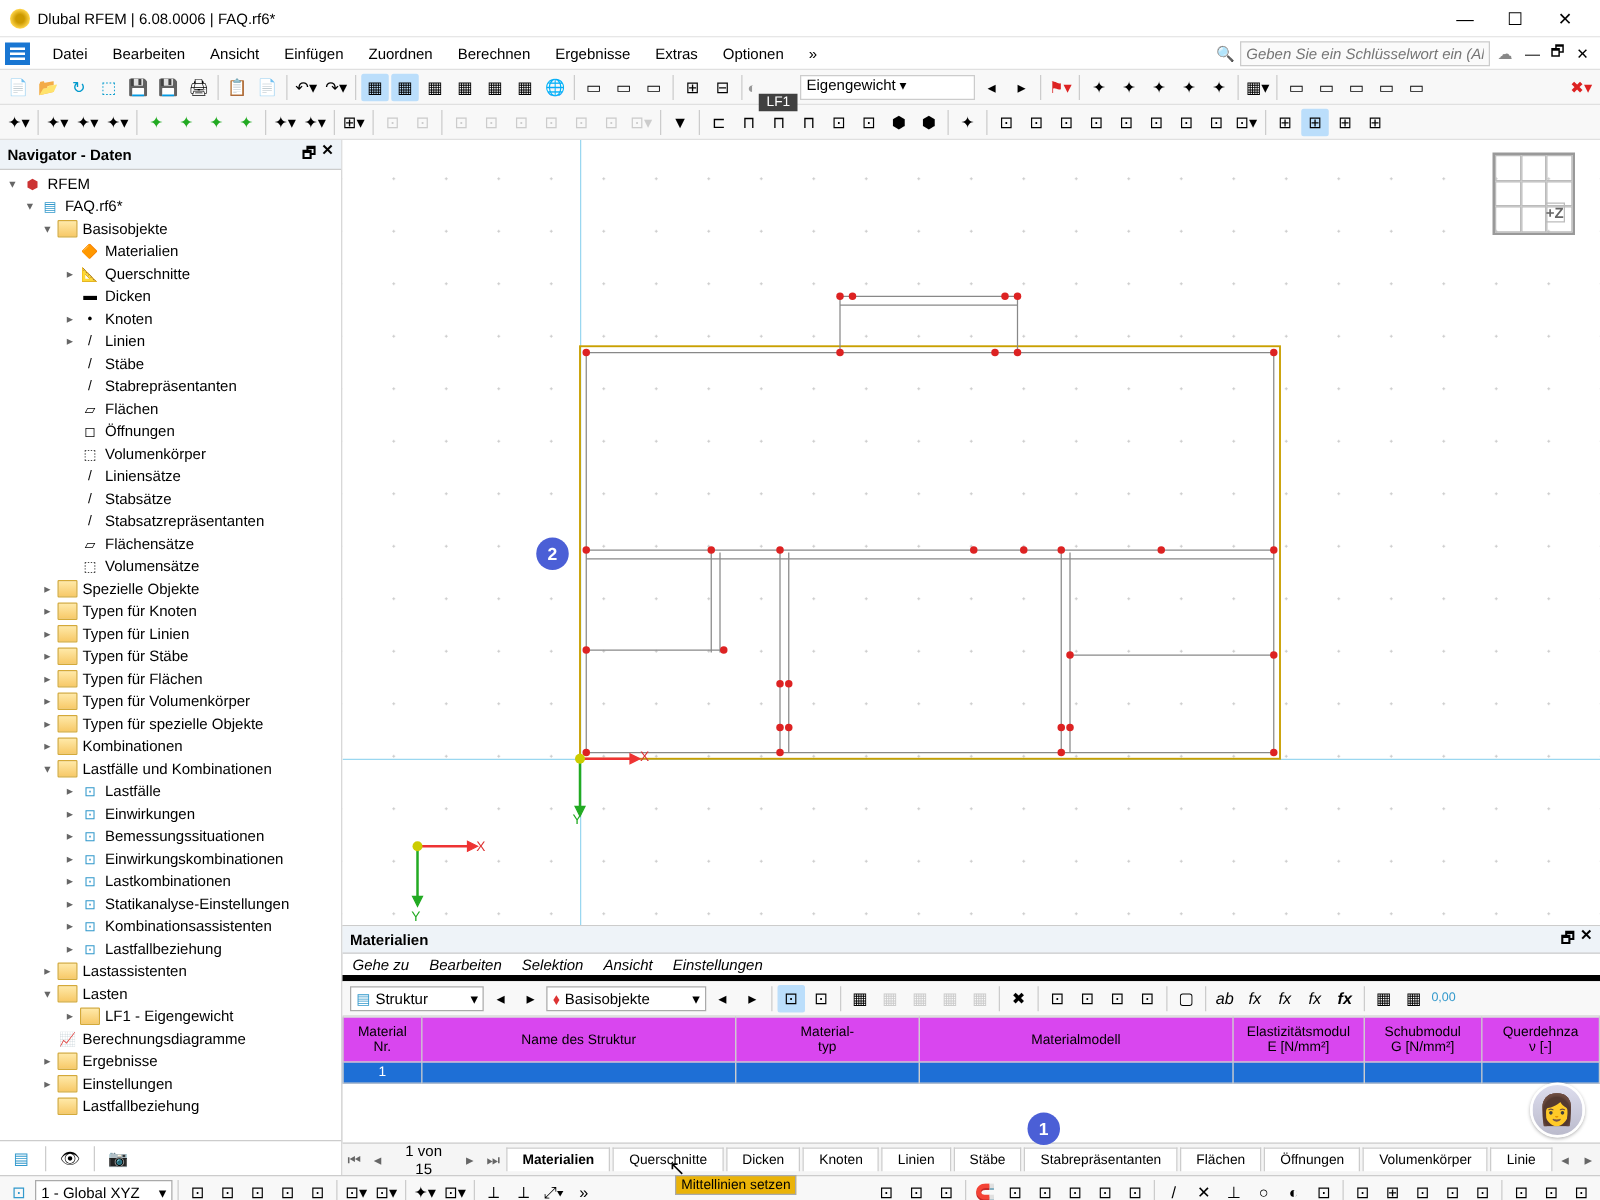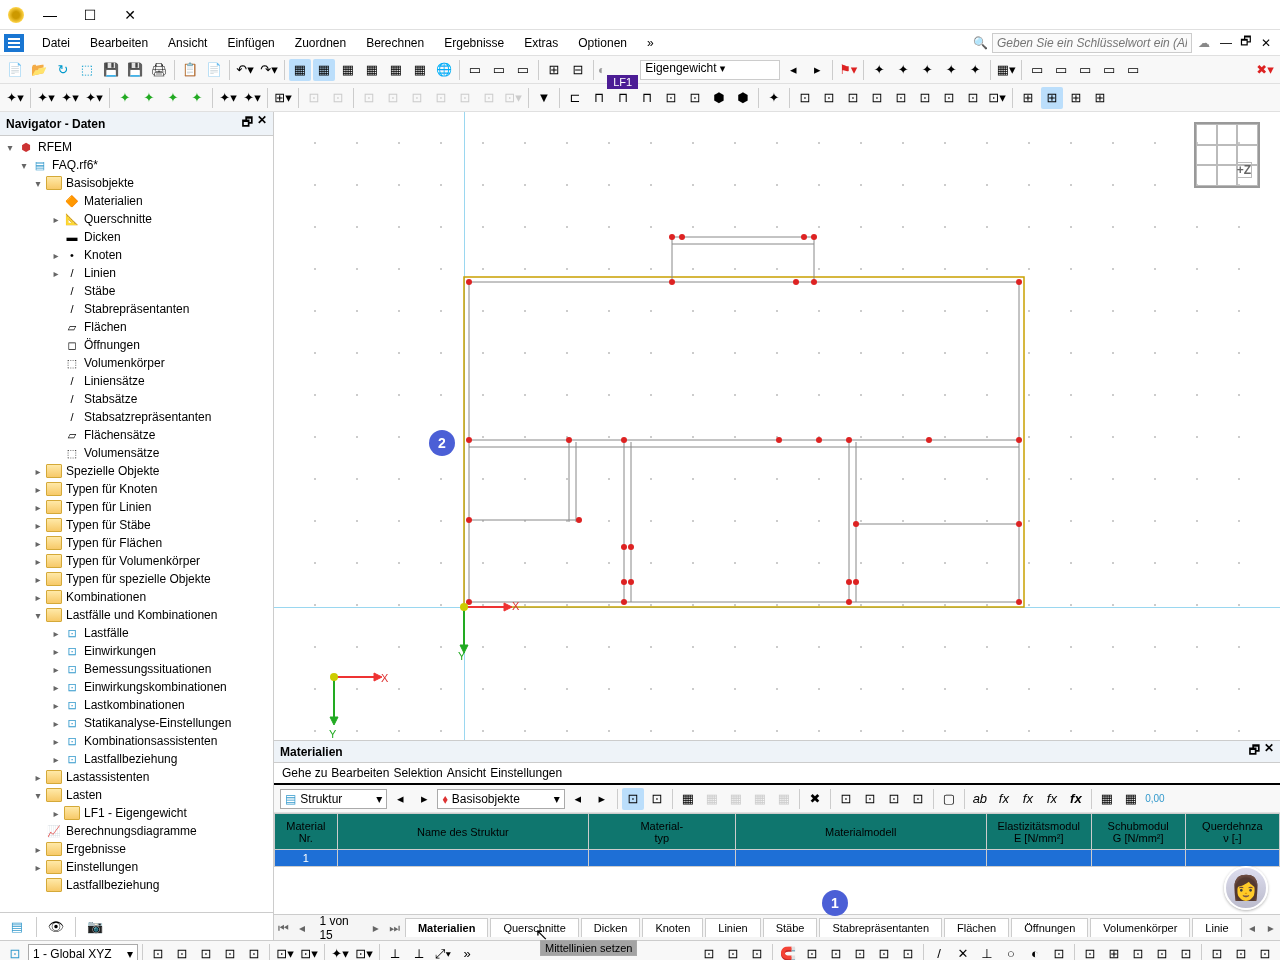--- a/index.html
+++ b/index.html
@@ -20,21 +20,21 @@
 .menubar .search-box { width: 200px; height: 20px; border: 1px solid #ccc; padding: 0 4px; color: #888; font-style: italic; background:#fafafa;}
 .menubar .license { padding: 0 8px; font-size: 11px; color: #333; }
 .menubar .wbtn { width:20px; text-align:center; cursor:pointer;}
 
 
 .toolbar { height: 28px; background: #f8f8f8; border-bottom: 1px solid #e0e0e0; display: flex; align-items: center; padding: 0 4px; gap: 2px; }
 .tool { width: 22px; height: 22px; display: flex; align-items: center; justify-content: center; cursor: pointer; border-radius: 2px; font-size: 13px; }
 .tool.active { background: #bbdefb; }
 .sep { width: 1px; height: 20px; background: #ccc; margin: 0 2px; }
 .lf-box { display:flex; align-items:center; gap:2px;}
-.lf-code { background:#4c1d95; color:#fff; padding:1px 6px; font-size:11px;margin-top:24px;}
+.lf-code { background:#404040; color:#fff; padding:1px 6px; font-size:11px;margin-top:24px;}
 .lf-sel { width:140px; height:20px; border:1px solid #ccc; padding:0 4px; font-size:11px; background:#fff;}
 
 
 .main { display: flex; height: calc(960px - 30px - 26px - 28px - 28px - 20px); }
 .navigator { width: 330px; border-right: 1px solid #ccc; display: flex; flex-direction: column; background: #fff; }
 .nav-header { height: 24px; background: #eef3f8; border-bottom: 1px solid #ccc; display: flex; align-items: center; padding: 0 6px; font-weight: bold; }
 .nav-header .nav-btns { margin-left:auto; display:flex; gap:4px;}
 .nav-tree { flex: 1; overflow-y: auto; padding: 2px 0; }
 .tree-item { display: flex; align-items: center; height: 18px; padding-left: var(--indent,10px); cursor: pointer; white-space: nowrap; }
 .tree-exp { width: 12px; text-align: center; color: #666; font-size: 10px; margin-right: 2px; }
@@ -56,45 +56,46 @@
 .axis .xarr { stroke:#e33; fill:#e33;}
 .axis .yarr { stroke:#2a2; fill:#2a2;}
 svg.plan line{ stroke:#888; stroke-width:1;}
 svg.plan .sel{ stroke:#c9a000; stroke-width:1.5;}
 svg.plan circle{ fill:#d22; }
 
 
 .bottom-panel { height: 200px; border-top: 1px solid #ccc; display: flex; flex-direction: column; }
 .bp-header { height: 22px; background: #eef3f8; display: flex; align-items: center; padding: 0 6px; font-weight: bold; border-bottom: 1px solid #ccc;}
 .bp-header .bp-btns{ margin-left:auto; display:flex; gap:4px;}
-.bp-menu { height: 22px; display: flex; align-items: center; gap: 4px; padding: 0 8px; border-bottom: 2px solid #000000; }
+.bp-menu { height: 22px; display: flex; align-items: center; gap: 16px; padding: 0 8px; border-bottom: 5px solid #000000; font-style: italic; }
 .bp-toolbar { height: 28px; display: flex; align-items: center; gap: 2px; padding: 0 6px; border-bottom: 1px solid #e0e0e0; background:#f8f8f8;}
 .bp-sel { height:20px; border:1px solid #aaa; padding:0 4px; display:flex; align-items:center; gap:4px; background:#fff;}
 .bp-table { flex: 1; overflow: hidden; }
 .bp-table table { width: 100%; border-collapse: collapse; }
-.bp-table th { background: #0f766e; border: 1px solid #ccc; font-weight: normal; padding: 2px 6px; font-size: 11px; height:36px;}
+.bp-table th { background: #d946ef; border: 1px solid #ccc; font-weight: normal; padding: 2px 6px; font-size: 11px; height:36px;}
 .bp-table td { border: 1px solid #ccc; padding: 2px 6px; font-size: 11px; text-align:center; }
 .bp-table tr.sel td { background: #1e6fd6; color:#fff; }
 .bp-tabs { height: 26px; display: flex; align-items: center; border-top: 1px solid #ccc; background: #f5f5f5; }
 .bp-tabs .nav { width: 22px; text-align: center; cursor: pointer; color:#666;}
-.bp-tabs .pager { padding: 0 8px; }
+.bp-tabs .pager { padding: 0 8px; text-align: center; }
 .bp-tabs .tab { padding: 3px 12px; border: 1px solid #ccc; border-bottom: none; background: #fff; margin: 0 1px; cursor: pointer; font-size: 11px; }
 .bp-tabs .tab.active { background: #fff; font-weight: bold; position:relative;}
 .avatar{ position:absolute; right:12px; bottom:50px; width:44px; height:44px; border-radius:50%; background:linear-gradient(#dde,#bbc); border:2px solid #fff; box-shadow:0 1px 3px rgba(0,0,0,.3); display:flex;align-items:center;justify-content:center;}
 .avatar::after{content:"👩";font-size:24px;}
 
 
 .bottom-toolbar{height:26px;background:#f8f8f8;border-top:1px solid #ccc;display:flex;align-items:center;padding:0 4px;gap:2px;}
-.tooltip-box{position:absolute;left:540px;bottom:4px;background:#a3a3a3;border:1px solid #aaa;padding:1px 4px;font-size:11px;}
+.tooltip-box{position:absolute;left:540px;bottom:4px;background:#eab308;border:1px solid #aaa;padding:1px 4px;font-size:11px;}
 </style>
 </head>
 <body>
 
 <div class="titlebar">
   <div class="app-icon"></div>
+  <div class="title">Dlubal RFEM | 6.08.0006 | FAQ.rf6*</div>
   <div class="win-btn">—</div>
   <div class="win-btn">☐</div>
   <div class="win-btn">✕</div>
 </div>
 
 <div class="menubar">
   <div class="app-menu">
       <span></span>
       <span></span>
       <span></span>

